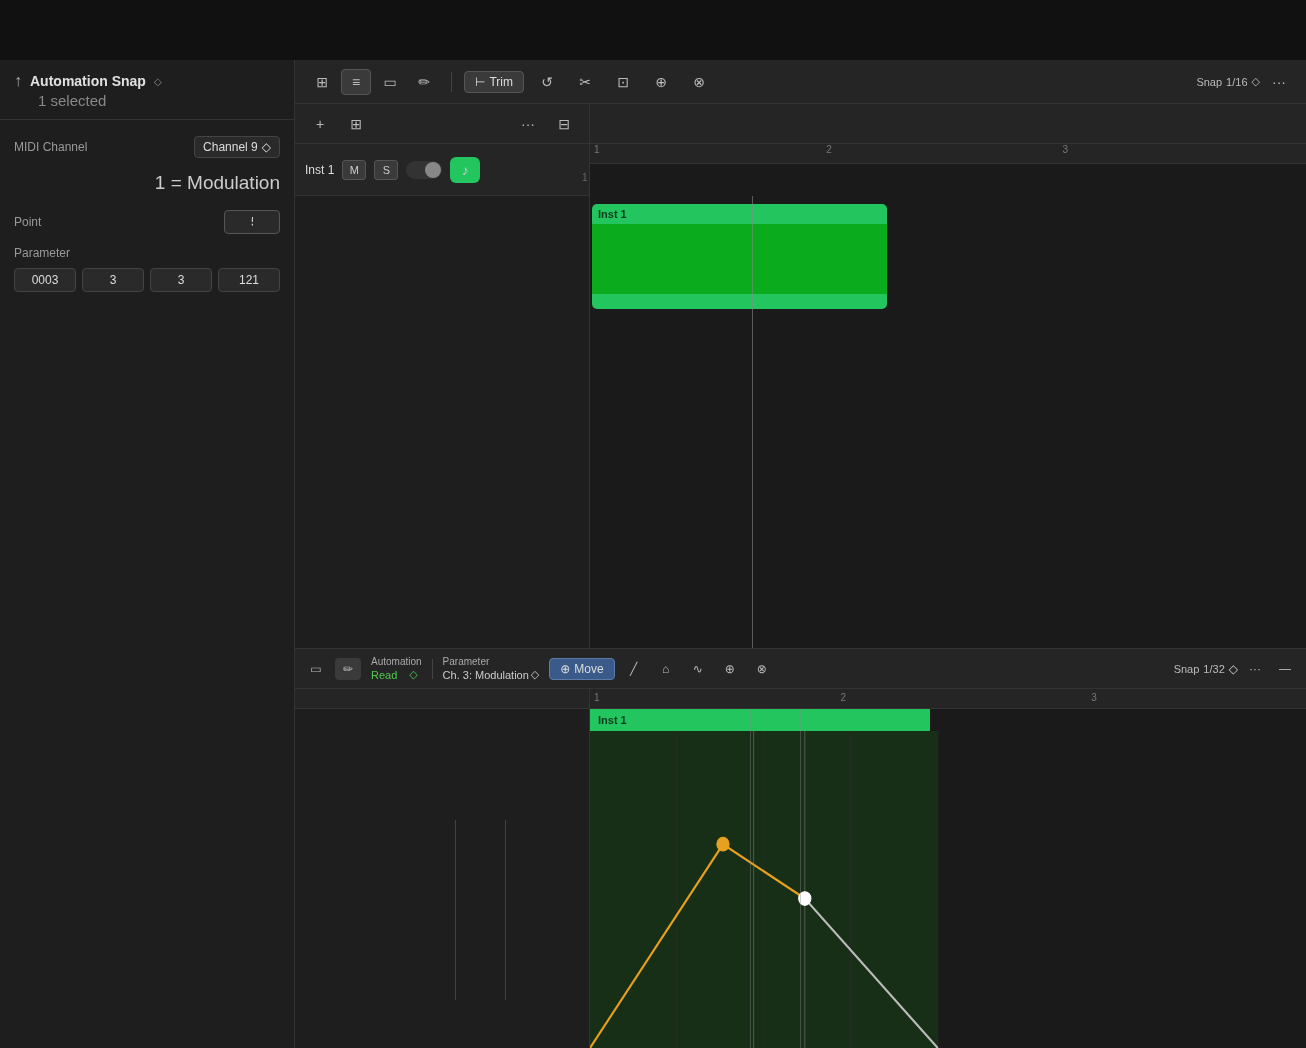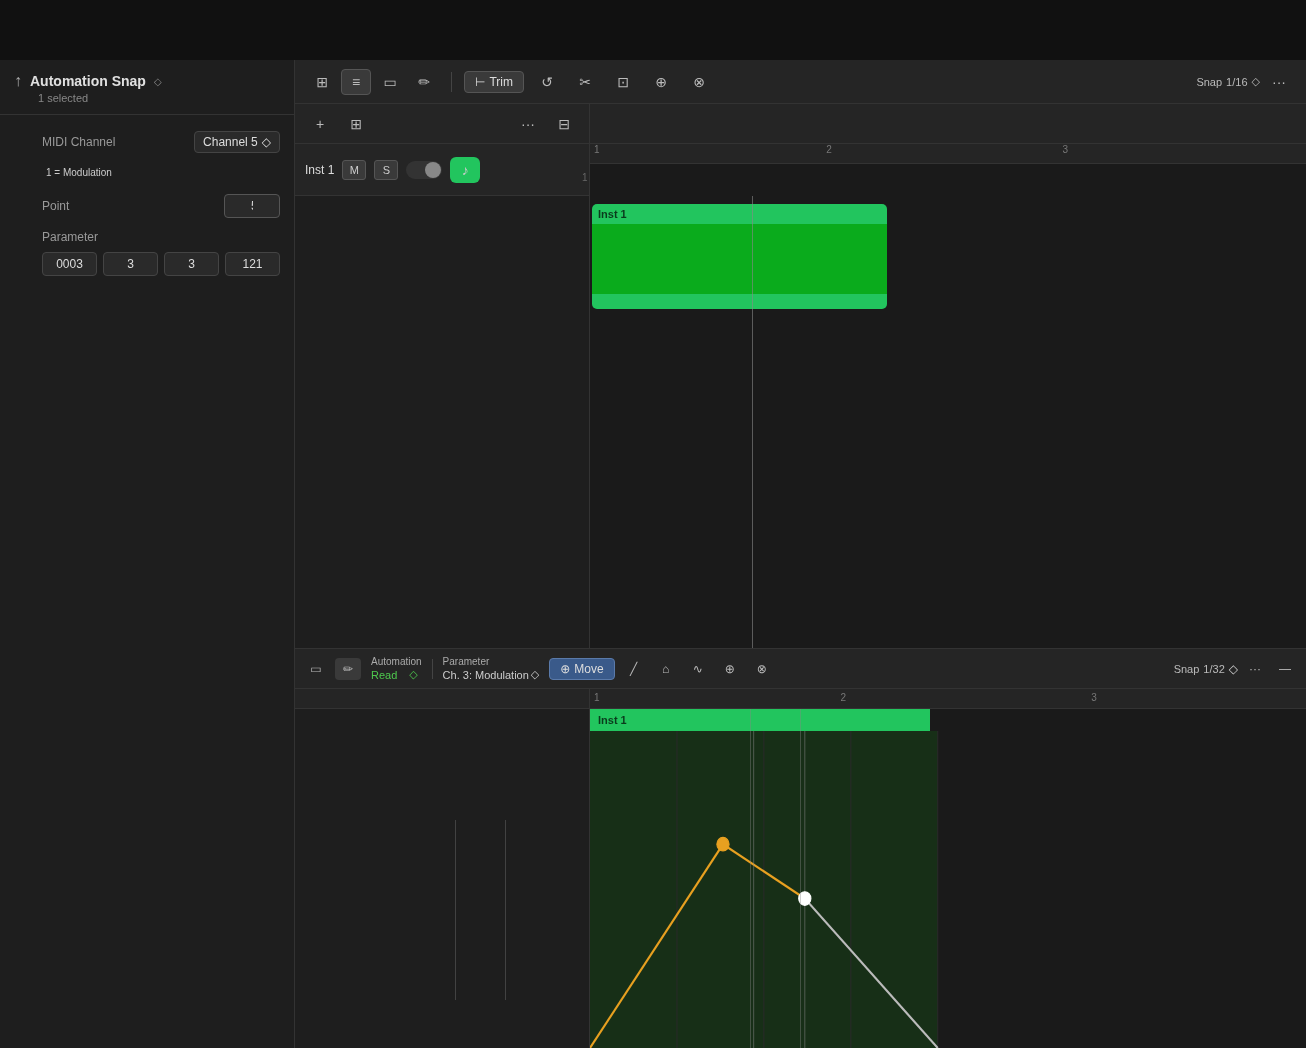--- a/index.html
+++ b/index.html
@@ -60,29 +60,28 @@
       font-weight: 600;
       color: #e0e0e0;
     }
 
     .chevron-icon {
       color: #888;
       font-size: 10px;
     }
 
     .selected-count {
-      font-size: 11px;
+      font-size: 15px;
       color: #888;
       margin-left: 24px;
     }
 
     .left-panel-content {
       padding: 16px 14px;
       flex: 1;
-      margin-left: 28px;
     }
 
     .field-row {
       display: flex;
       align-items: center;
       justify-content: space-between;
       margin-bottom: 14px;
     }
 
     .field-label {
@@ -96,24 +95,25 @@
       border-radius: 4px;
       padding: 3px 8px;
       color: #ddd;
       font-size: 12px;
       display: flex;
       align-items: center;
       gap: 4px;
     }
 
     .modulation-label {
-      font-size: 10px;
+      font-size: 19px;
       color: #ccc;
       margin-bottom: 16px;
       padding-left: 4px;
+      text-align: right;
     }
 
     .value-row {
       display: flex;
       align-items: center;
       justify-content: space-between;
       margin-bottom: 12px;
     }
 
     .value-input {
@@ -391,21 +391,21 @@
         <span class="automation-point-title">Automation Snap</span>
         <span class="chevron-icon">◇</span>
       </div>
       <div class="selected-count">1 selected</div>
     </div>
 
     <div class="left-panel-content">
       <div class="field-row">
         <span class="field-label">MIDI Channel</span>
         <div class="field-value">
-          <span>Channel 5</span>
+          <span>Channel 9</span>
           <span>◇</span>
         </div>
       </div>
 
       <div class="modulation-label">1 = Modulation</div>
 
       <div class="value-row">
         <span class="field-label">Point</span>
         <input class="value-input" type="text" value="56" style="">
       </div>

